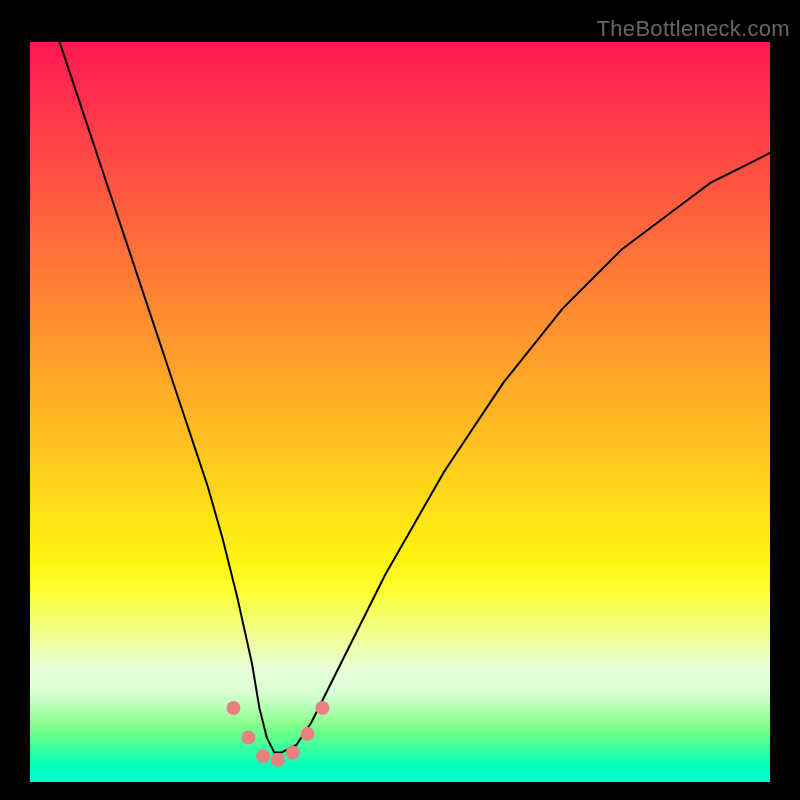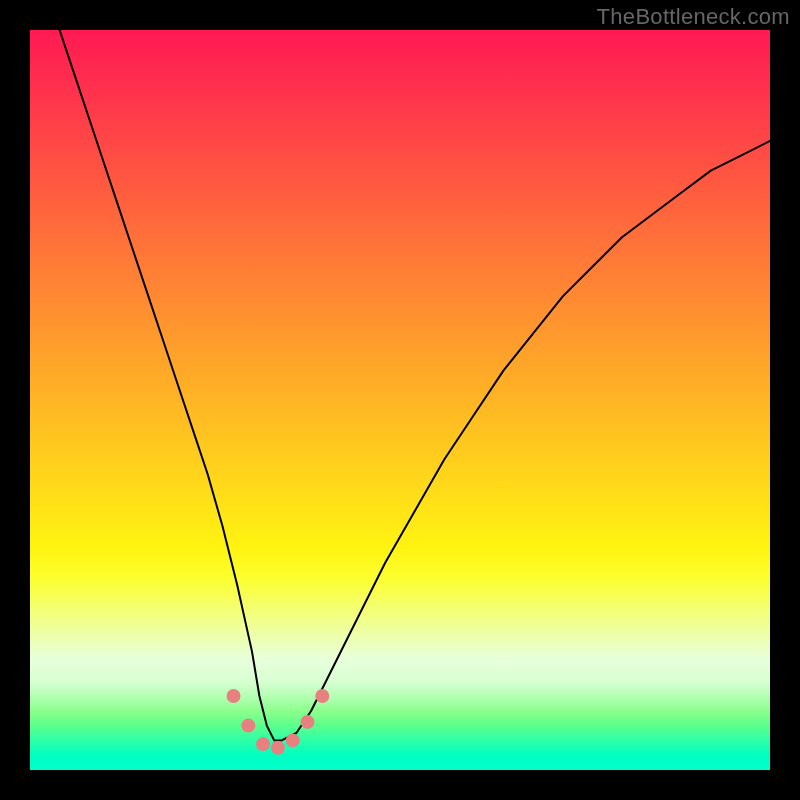--- a/index.html
+++ b/index.html
@@ -6,21 +6,21 @@
     margin: 0;
     padding: 0;
     width: 800px;
     height: 800px;
     overflow: hidden;
     background: #000;
     font-family: Arial, Helvetica, sans-serif;
   }
   .frame {
     position: absolute;
-    top: 0;
+    top: 12px;
     left: 0;
     width: 800px;
     height: 614px;
     background: #000;
   }
   .plot-area {
     position: absolute;
     top: 30px;
     left: 30px;
     width: 740px;

